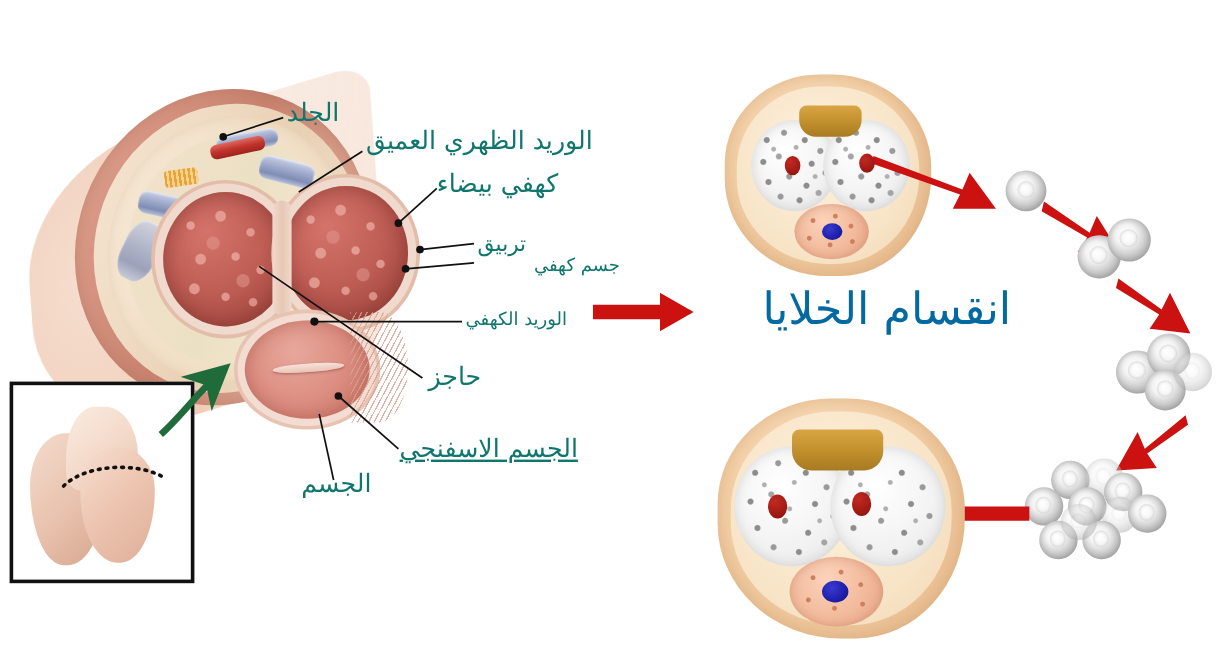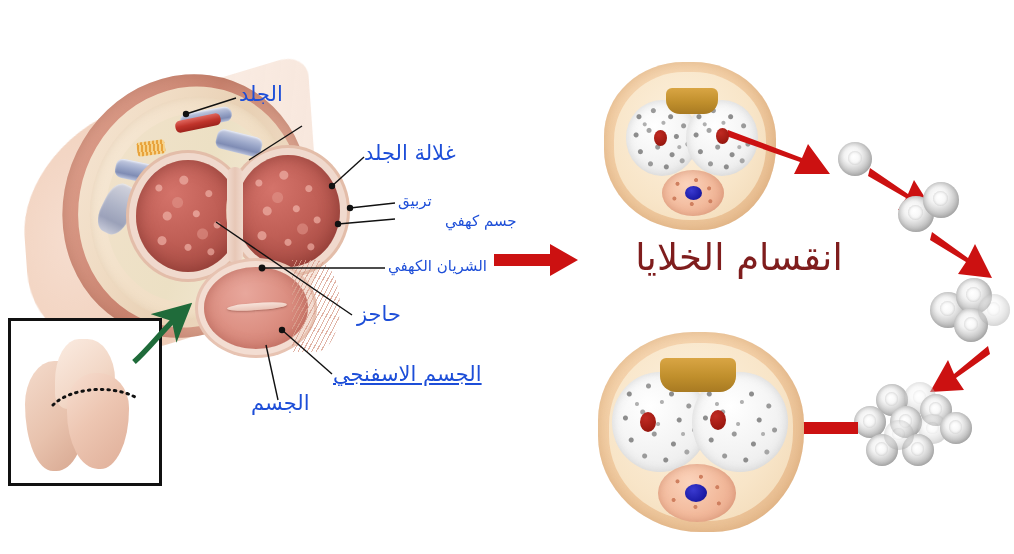--- a/index.html
+++ b/index.html
@@ -13,21 +13,21 @@
     position: relative;
     width: 1014px;
     height: 554px;
     background: #ffffff;
     overflow: hidden;
   }
   
   .lbl {
     position: absolute;
     font-family: "DejaVu Sans", "Liberation Sans", sans-serif;
-    color: #1d4ed8;
+    color: #0f766e;
     direction: rtl;
     unicode-bidi: bidi-override;
     white-space: nowrap;
     line-height: 1.05;
   }
   .leader { position: absolute; }
   .leader line { stroke: #111; stroke-width: 1.4; }
   .leader circle { fill: #111; }
 
   
@@ -254,21 +254,21 @@
   .cell.faint { opacity:.45; }
 
   
   #title {
     position:absolute;
     left:614px; top:236px;
     width:250px;
     text-align:center;
     direction:rtl;
     font-size:37px;
-    color:#7f1d1d;
+    color:#0369a1;
     letter-spacing:0px;
   }
 </style>
 </head>
 <body>
 
 <div id="stage">
 
   <div id="main-xsec">
 
@@ -325,28 +325,29 @@
 
     <circle cx="282" cy="330" r="3.2"></circle>
     <line x1="282" y1="330" x2="332" y2="374"></line>
 
     <circle cx="266" cy="343" r="0"></circle>
     <line x1="266" y1="345" x2="278" y2="400"></line>
   </svg>
 
   <div class="lbl" style="left:239px; top:83px; font-size:21px;">الجلد</div>
 
-
-  <div class="lbl" style="left:364px; top:142px; font-size:21px;">غلالة الجلد</div>
-
-  <div class="lbl" style="left:398px; top:194px; font-size:15px;">تربيق</div>
+  <div class="lbl" style="left:305px; top:106px; font-size:21px;">الوريد الظهري العميق</div>
+
+  <div class="lbl" style="left:364px; top:142px; font-size:21px;">كهفي بيضاء</div>
+
+  <div class="lbl" style="left:398px; top:194px; font-size:18px;font-family:Liberation Serif, serif;">تربيق</div>
 
   <div class="lbl" style="left:398px; top:214px; font-size:15px;margin-left:47px;">جسم كهفي</div>
 
-  <div class="lbl" style="left:388px; top:259px; font-size:15px;">الشريان الكهفي</div>
+  <div class="lbl" style="left:388px; top:259px; font-size:15px;">الوريد الكهفي</div>
 
   <div class="lbl" style="left:357px; top:303px; font-size:21px;">حاجز</div>
 
   <div class="lbl" style="left:333px; top:363px; font-size:21px;text-decoration:underline;">الجسم الاسفنجي</div>
 
   <div class="lbl" style="left:251px; top:392px; font-size:21px;">الجسم</div>
 
   <div id="inset">
     <div class="scrotum"></div>
     <div class="shaft-up"></div>

